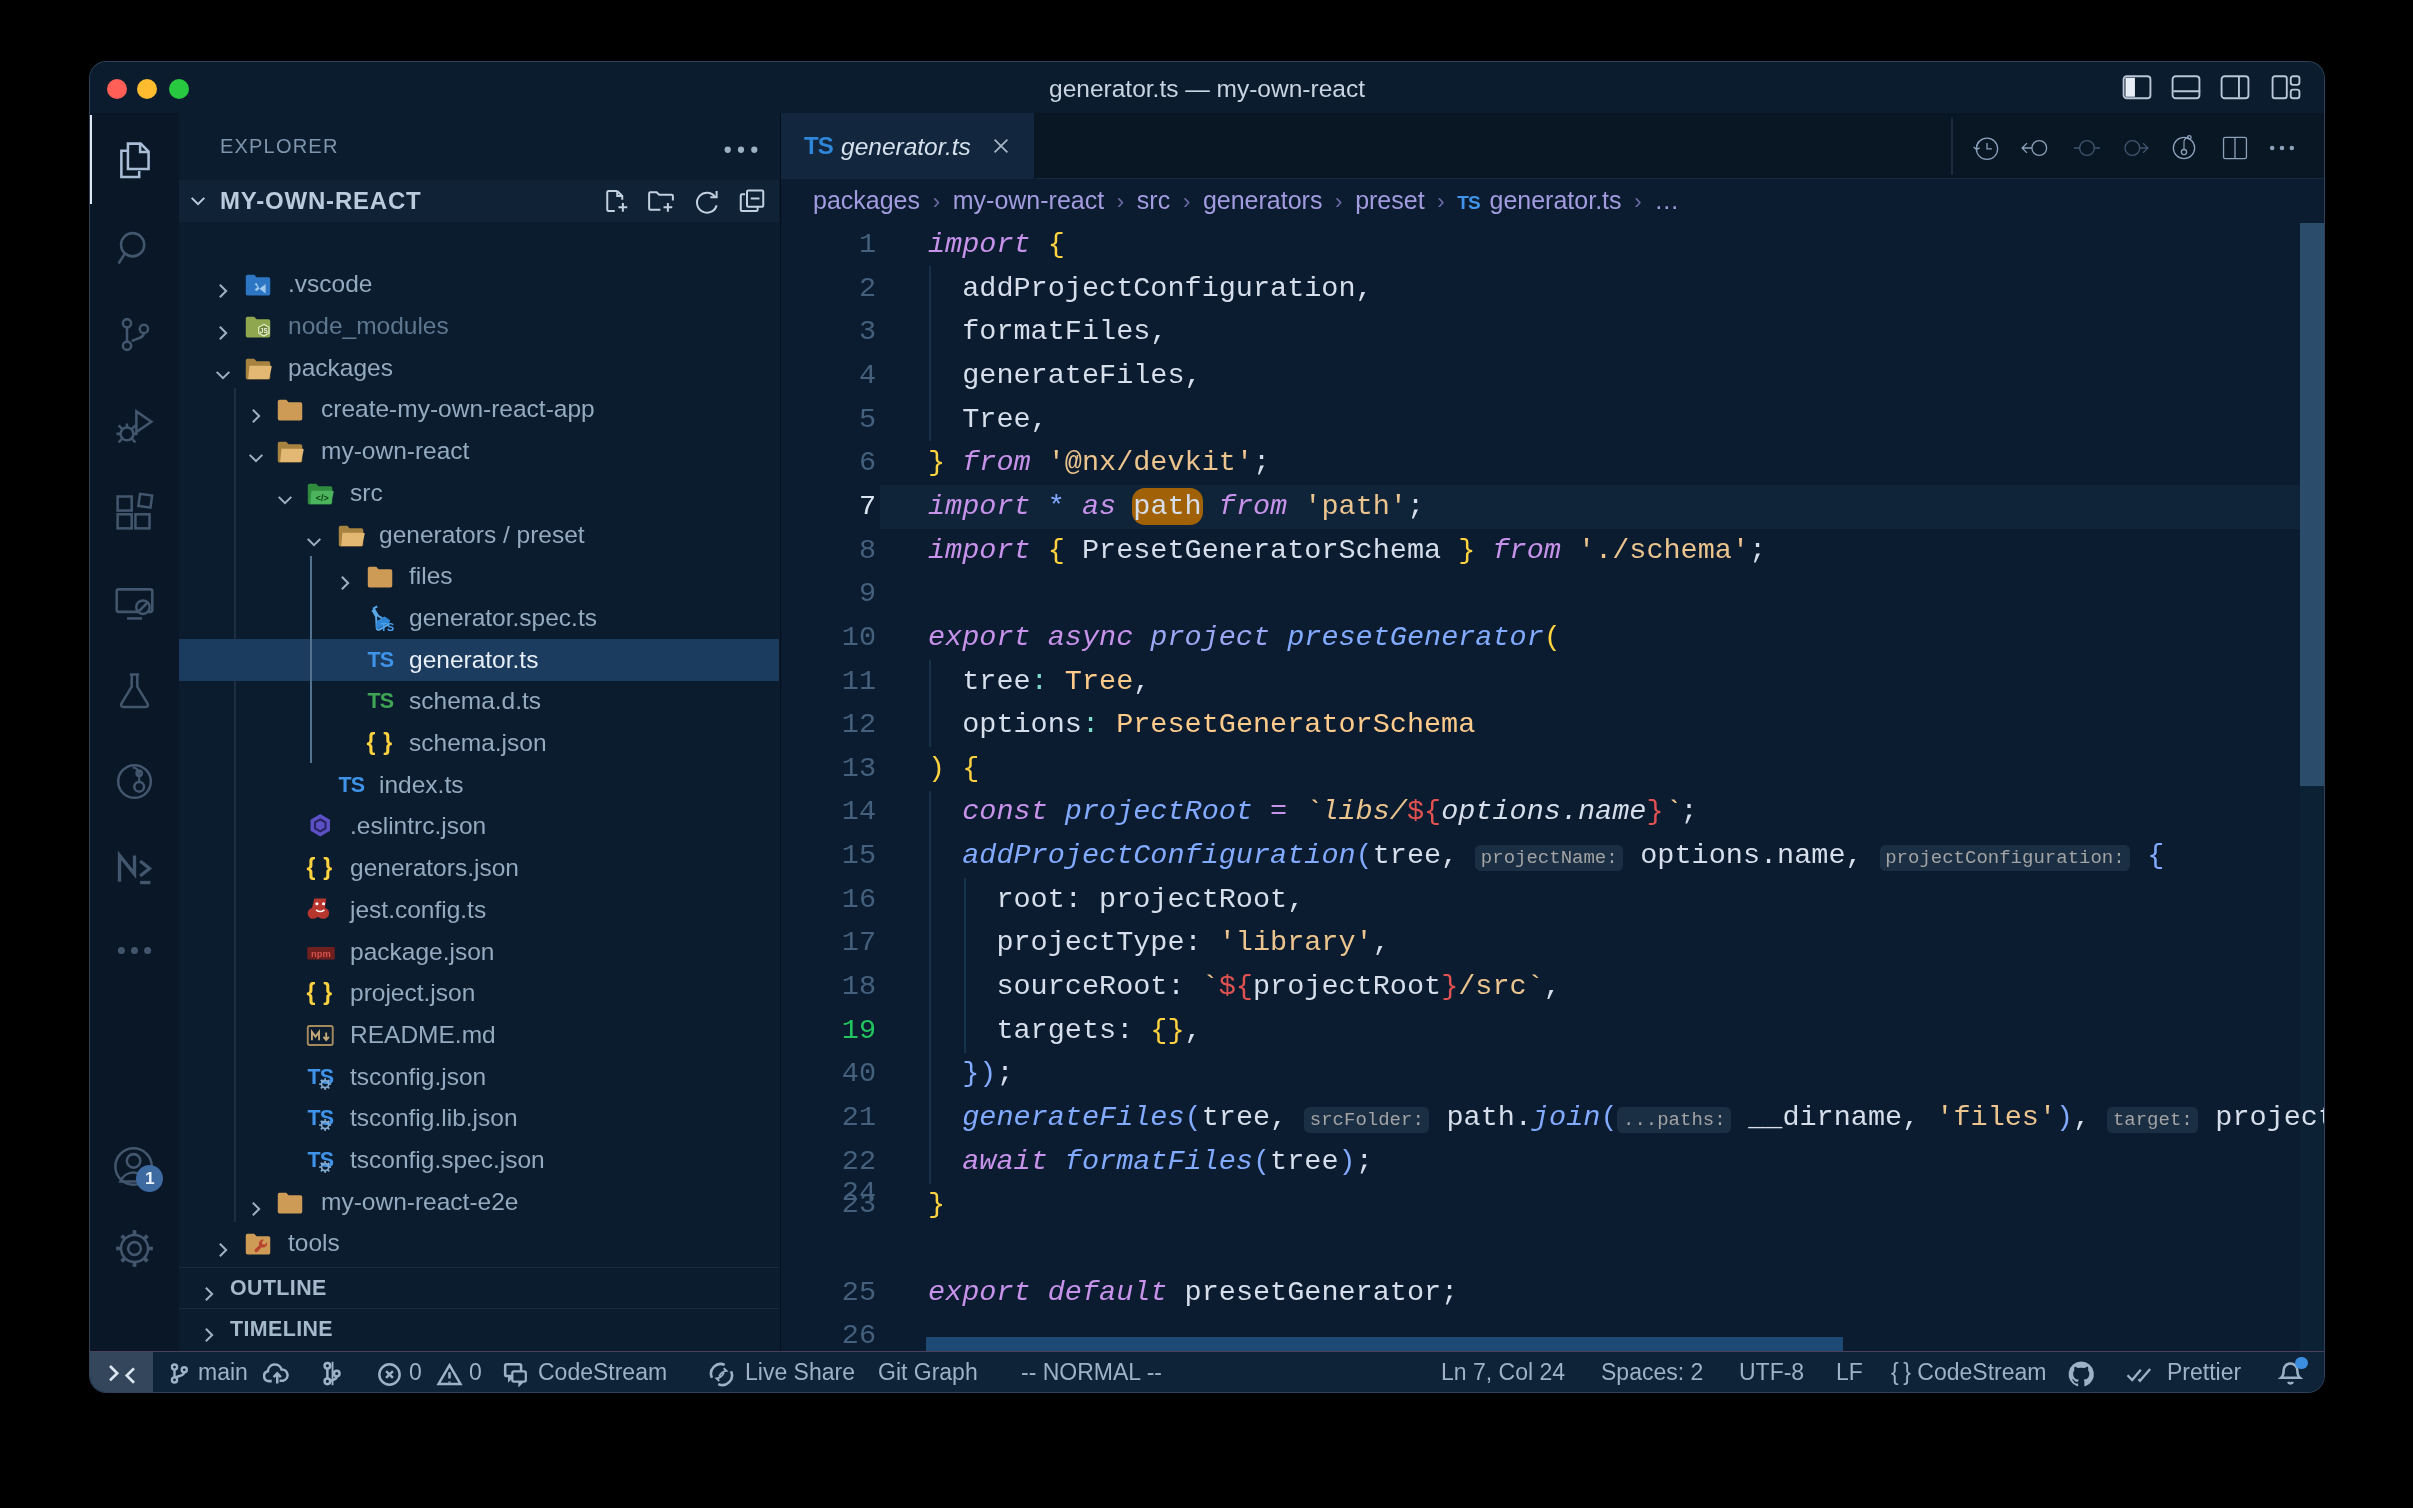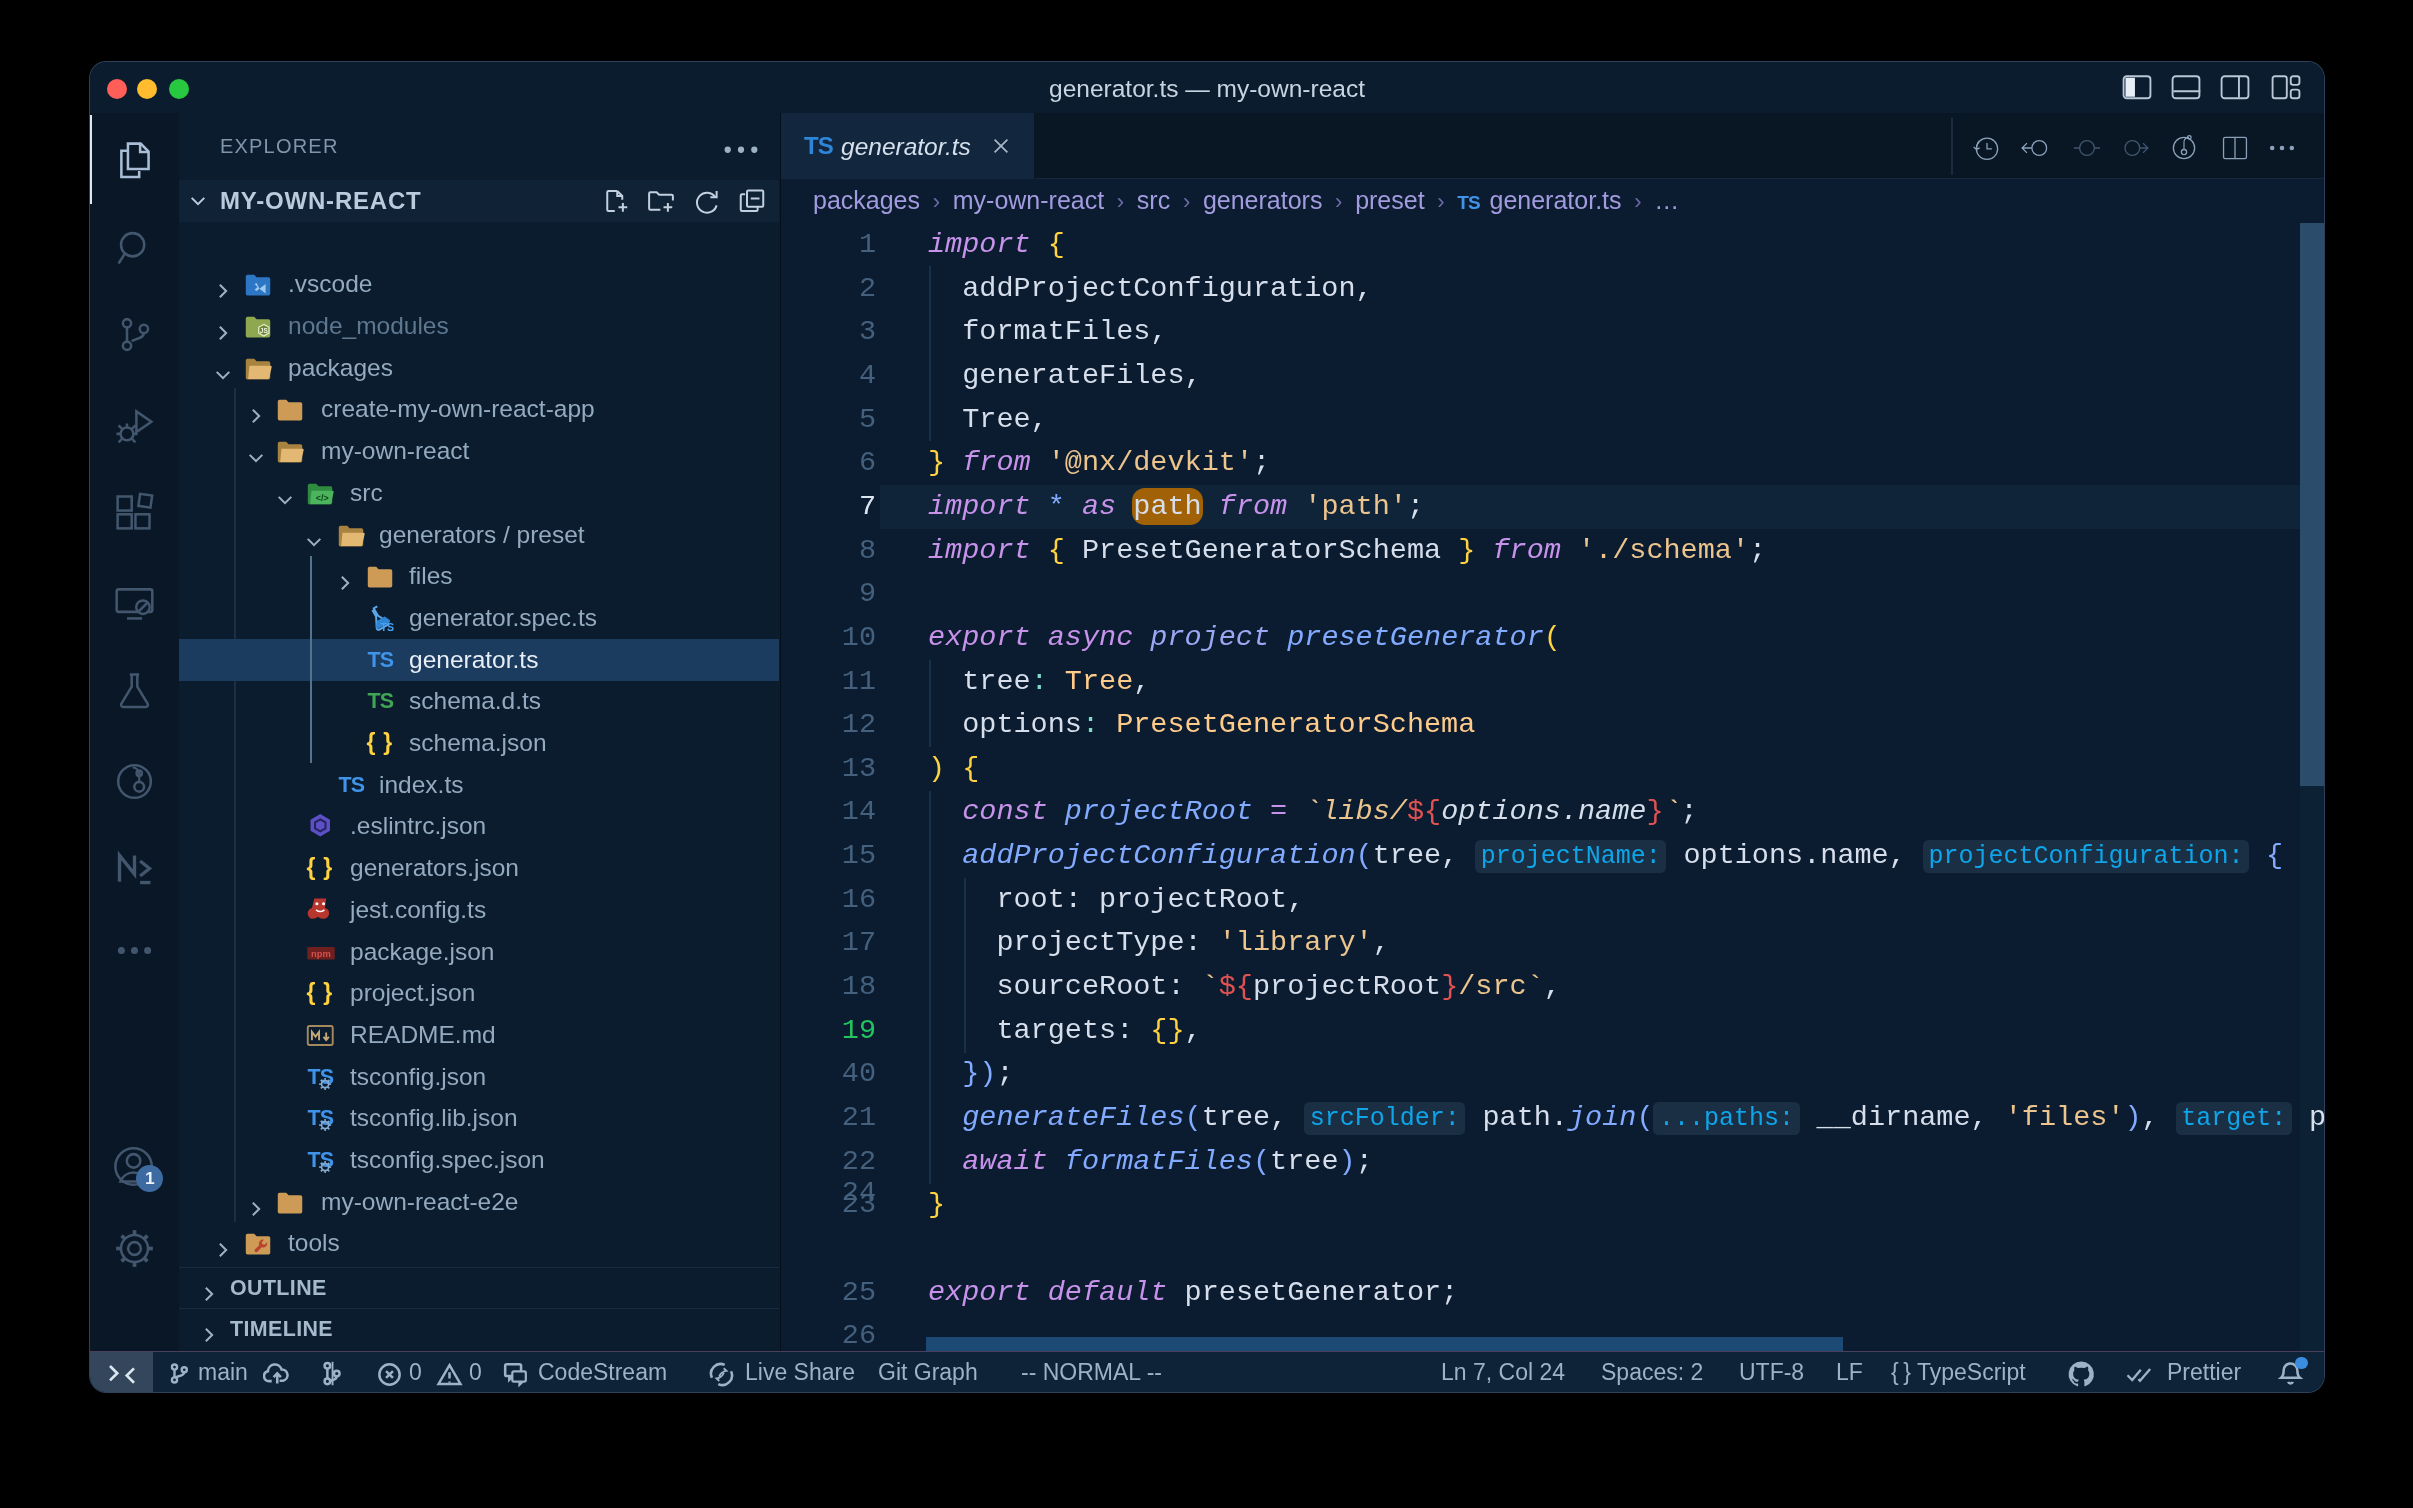--- a/index.html
+++ b/index.html
@@ -57,21 +57,21 @@
 .s{color:#ecc48d}
 .t{color:#ffcb8b}
 .f{color:#82aaff;font-style:italic}
 .w{color:#d6deeb}
 .y{color:#ffd23f}
 .b{color:#82aaff}
 .r{color:#e05252}
 .tc{color:#7fdbca}
 .fk{color:#9aa7f2;font-style:italic}
 .it{font-style:italic}
-.hint{background:#1a2e44;color:#0ea5e9;border-radius:5.5px;padding:2.4px 5.5px;margin-right:0;font-size:25px}
+.hint{background:#1a2e44;color:#a3a3a3;border-radius:5.5px;padding:2.4px 5.5px;margin-right:0;font-size:19px}
 .hlw{background:#a16207;border-radius:13px;padding:2.4px 1.6px;margin:-2.4px -1.6px}
 #curline{left:99px;top:372px;width:1423px;height:44px;background:#0F2339}
 .ig{width:1.6px;background:#16314a}
 #vsb{left:1519px;top:110px;width:27px;height:1128px;background:#0d2134}
 #vthumb{left:1519px;top:110px;width:27px;height:563px;background:#2c4c6c}
 #hthumb{left:145px;top:1224px;width:917px;height:15px;background:#1d4a74}
 
 #status{left:0;top:1289px;width:2236px;height:43px;background:#0E2238;border-top:1.6px solid #4a3f5d;color:#9db2c6;font-size:23px}
 .st{top:0;height:41px;line-height:41px;white-space:nowrap}
 svg.sico{stroke:#9db2c6;fill:none;stroke-width:1.6}
@@ -586,21 +586,21 @@
         <path d="M10.5 2.5a6 6 0 0 0-8 8M6.5 14.5a6 6 0 0 0 8-8" fill="none"></path>
         <path d="M7 9.8c.8-2 2.3-3.3 4.6-3.6l-1.7-1.6M10 7.4c-.8 2-2.3 3.3-4.6 3.6l1.7 1.6" fill="none" stroke-width="1.2"></path>
       </svg>
     <div class="a st" style="left:655px">Live Share</div>
     <div class="a st" style="left:788px">Git Graph</div>
     <div class="a st" style="left:931px">-- NORMAL --</div>
     <div class="a st" style="left:1351px">Ln 7, Col 24</div>
     <div class="a st" style="left:1511px">Spaces: 2</div>
     <div class="a st" style="left:1649px">UTF-8</div>
     <div class="a st" style="left:1746px">LF</div>
-    <div class="a st" style="left:1801px">{ } TypeScript</div>
+    <div class="a st" style="left:1801px">{ } CodeStream</div>
     <svg class="a" style="left:1977px;top:8px" width="28.5" height="28.5" viewBox="0 0 16 16">
         <path d="M8 .9a7.1 7.1 0 0 0-2.25 13.84c.36.07.49-.15.49-.34v-1.2c-2 .43-2.42-.96-2.42-.96-.32-.83-.79-1.05-.79-1.05-.65-.44.05-.43.05-.43.72.05 1.1.73 1.1.73.63 1.09 1.66.77 2.07.59.06-.46.25-.78.45-.96-1.58-.18-3.24-.79-3.24-3.5 0-.78.28-1.41.73-1.91-.07-.18-.32-.9.07-1.88 0 0 .6-.19 1.95.73a6.8 6.8 0 0 1 3.56 0c1.36-.92 1.95-.73 1.95-.73.39.98.14 1.7.07 1.88.45.5.73 1.13.73 1.9 0 2.73-1.66 3.33-3.25 3.5.26.22.48.65.48 1.32v1.96c0 .19.13.41.5.34A7.1 7.1 0 0 0 8 .9z" fill="#9db2c6"></path>
       </svg>
     <svg class="a sico" style="left:2034px;top:9.5px" width="32" height="25" viewBox="0 0 20 16">
         <path d="M2 8.5l3 3 5.5-6.5M9 11l1 1 6.5-7.5" fill="none" stroke-width="1.5"></path>
       </svg>
     <div class="a st" style="left:2077px">Prettier</div>
     <svg class="a sico" style="left:2187px;top:8px" width="27" height="27" viewBox="0 0 17 17">
         <path d="M8.5 2.2a4.3 4.3 0 0 1 4.3 4.3c0 3 .9 4.1 1.6 4.7h-11.8c.7-.6 1.6-1.7 1.6-4.7a4.3 4.3 0 0 1 4.3-4.3z" fill="none"></path>
         <path d="M7 13.8a1.6 1.6 0 0 0 3 0" fill="none"></path>

